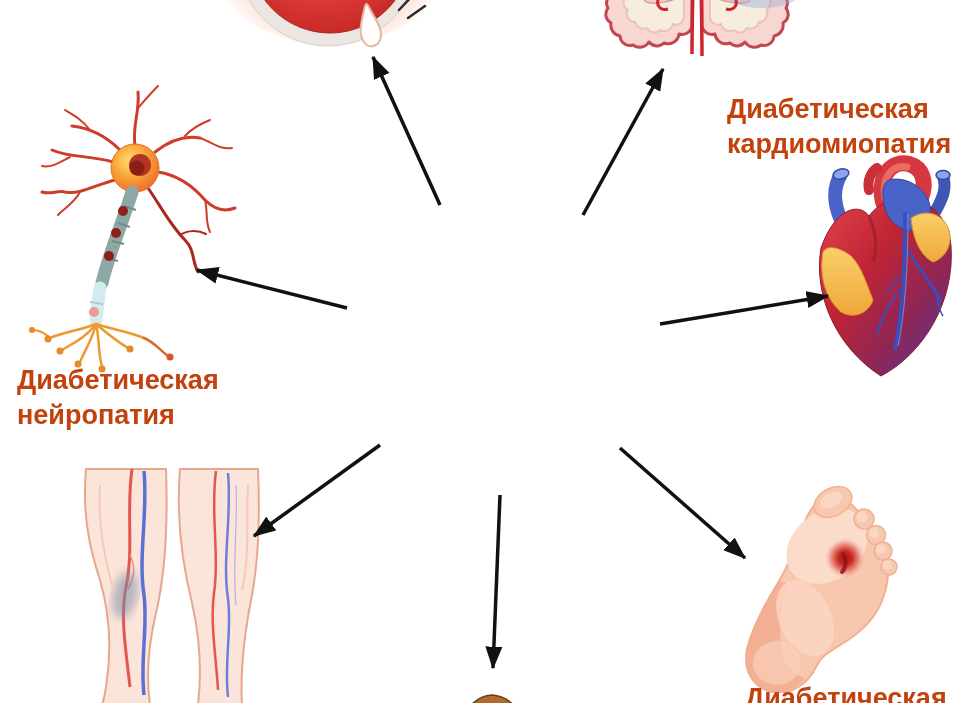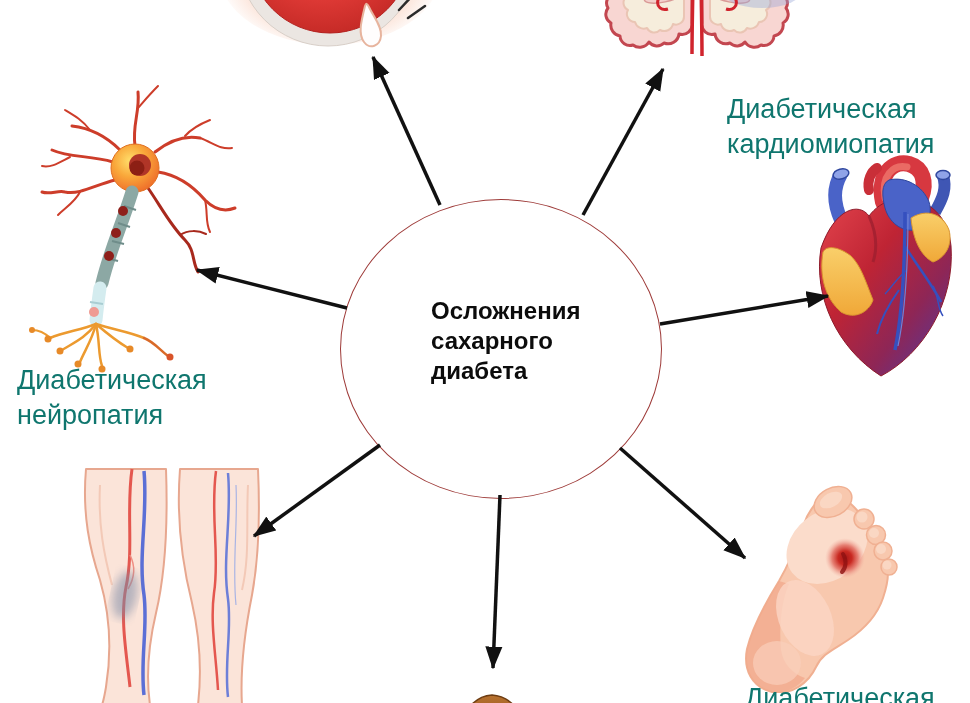--- a/index.html
+++ b/index.html
@@ -3,22 +3,22 @@
 <meta charset="utf-8">
 <style>
   html,body{margin:0;padding:0;background:#fff;}
   .stage{position:relative;width:970px;height:703px;overflow:hidden;background:#fff;
          font-family:"Liberation Sans", sans-serif;}
   .illu{position:absolute;z-index:1;}
   .center-node{position:absolute;left:340px;top:199px;width:320px;height:298px;
                border:1.5px solid #9e3b39;border-radius:50%;background:#fff;z-index:2;}
   .center-text{position:absolute;left:90px;top:96px;font-size:24px;font-weight:bold;
                line-height:30px;color:#0c0c0c;white-space:pre-line;}
-  .label{position:absolute;z-index:3;font-size:27px;font-weight:normal;line-height:35px;
-         color:#0f766e;white-space:pre-line;}
+  .label{position:absolute;z-index:3;font-size:27px;font-weight:bold;line-height:35px;
+         color:#c2410c;white-space:pre-line;}
   #arrows-layer{position:absolute;left:0;top:0;z-index:4;pointer-events:none;}
 </style>
 </head>
 <body>
 
 <div class="stage">
 
   <div class="illu" style="left:215px;top:-160px;width:230px;height:220px;">
     <svg width="230" height="220" viewBox="0 0 230 220">
       <defs>
@@ -227,25 +227,20 @@
       <defs>
         <linearGradient id="liv" x1="0" y1="0" x2="0" y2="1">
           <stop offset="0%" stop-color="#b8722f"></stop>
           <stop offset="100%" stop-color="#8a4c1a"></stop>
         </linearGradient>
       </defs>
       <path d="M8,44 C10,24 24,10 40,9 C58,10 70,25 73,44 Z" fill="url(#liv)" stroke="#6e3d12" stroke-width="1.5"></path>
     </svg>
   </div>
 
-  <div class="center-node" style="border-color: rgb(158, 59, 57);">
-    <div class="center-text">Осложнения
-сахарного
-диабета</div>
-  </div>
 
   <div class="label" style="left:727px;top:92px;">Диабетическая
 кардиомиопатия</div>
   <div class="label" style="left:17px;top:363px;">Диабетическая
 нейропатия</div>
   <div class="label" style="left:745px;top:681px;">Диабетическая</div>
 
   <svg id="arrows-layer" width="970" height="703" viewBox="0 0 970 703">
     <defs>
       <marker id="ah" viewBox="0 0 8 6" refX="7.5" refY="3" markerWidth="6.5" markerHeight="5" orient="auto">

